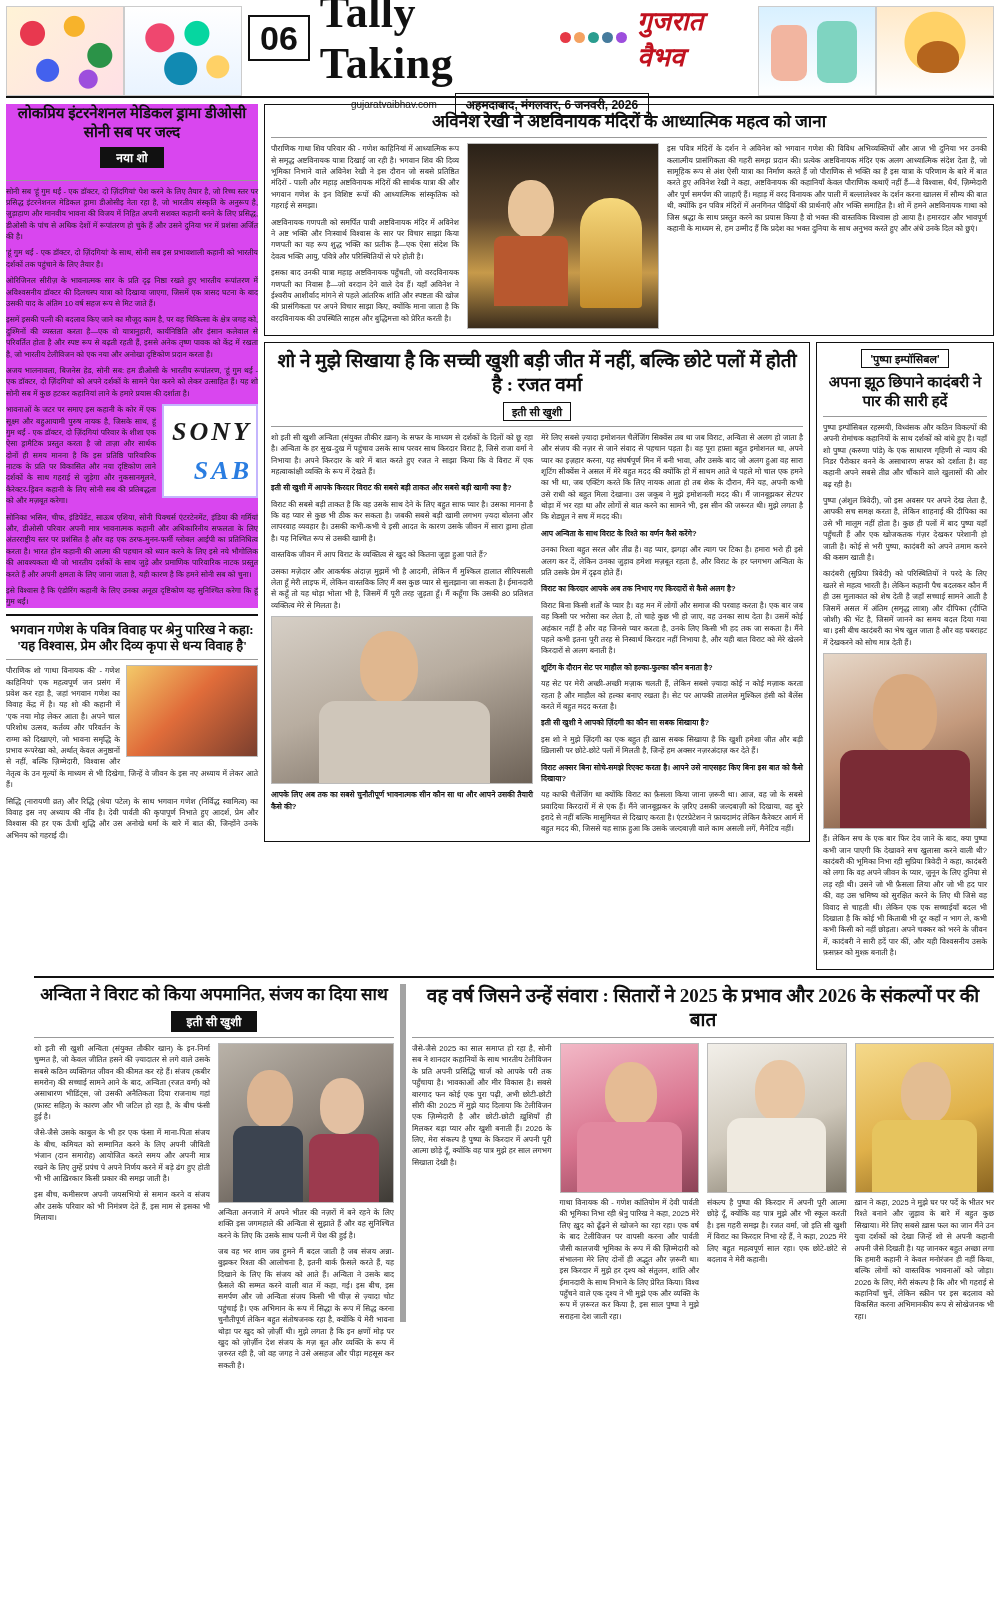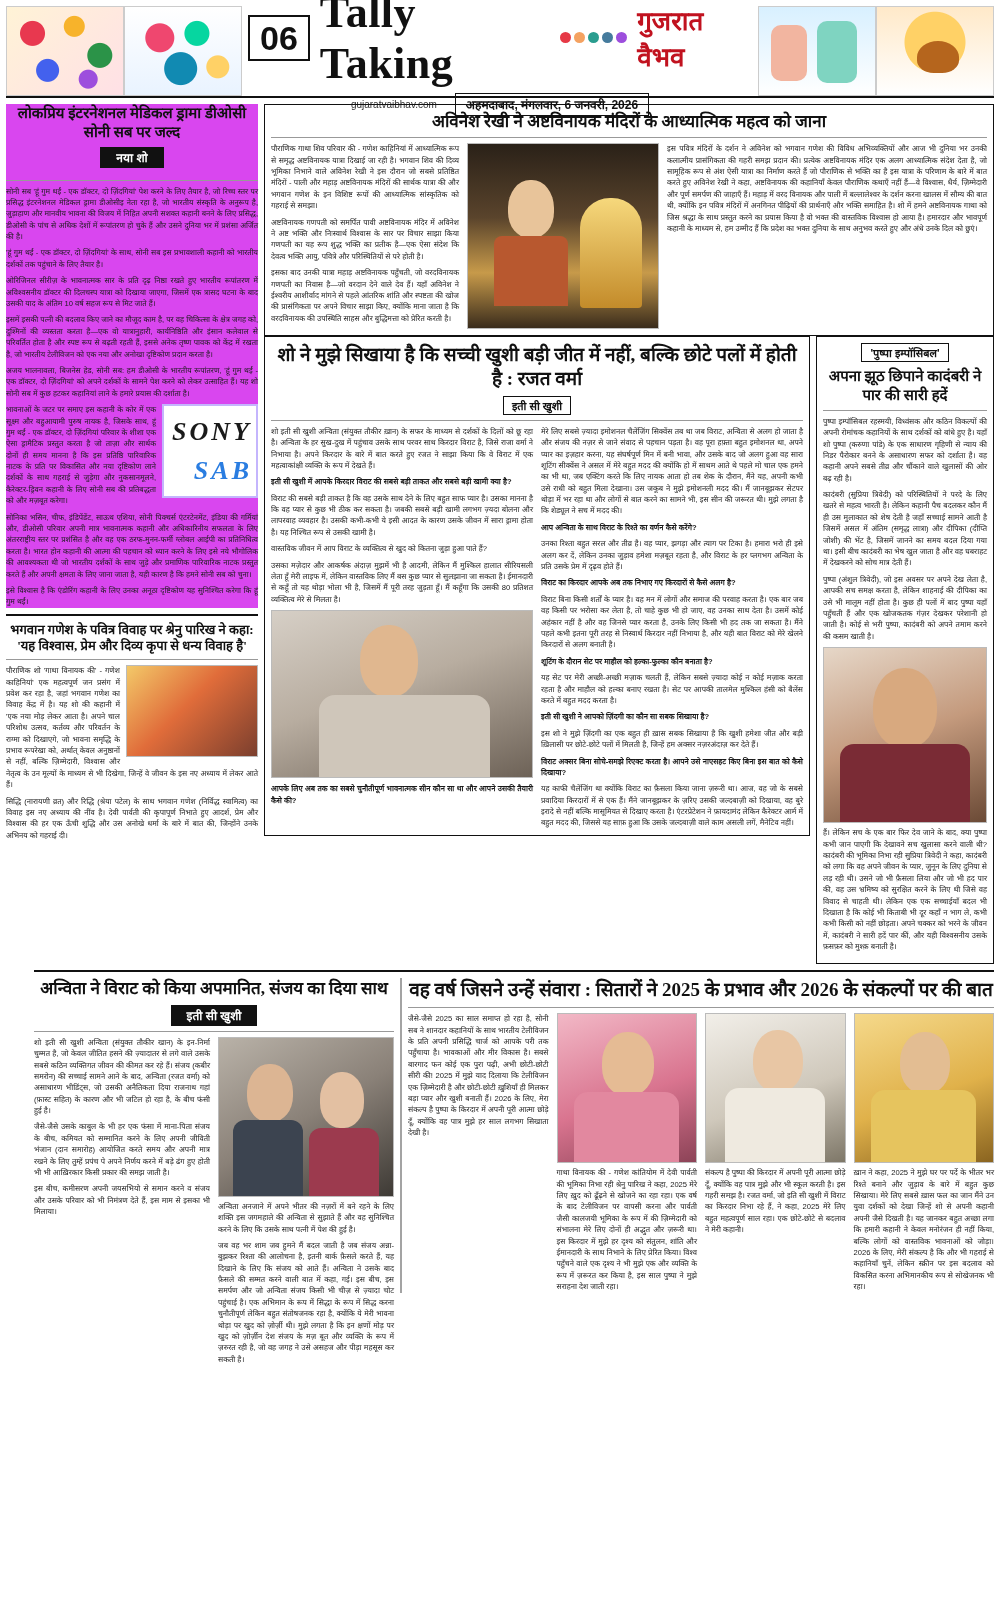--- a/index.html
+++ b/index.html
@@ -38,21 +38,21 @@
       radial-gradient(circle at 50% 40%, #ffd166 30px, transparent 31px),
       linear-gradient(180deg,#ffe9c9,#fff); }
   .mh-art.a4:before{content:"";position:absolute;left:40px;top:34px;width:42px;height:32px;background:#b5651d;border-radius:50% 50% 40% 40%;}
 
   .mh-center { flex:1; display:flex; flex-direction:column; align-items:center; justify-content:center; padding:0 6px; }
   .mh-row1 { display:flex; align-items:center; gap:10px; }
   .pagenum { border:2px solid #111; padding:0 10px; font-size:34px; font-weight:bold; line-height:42px; }
   .tally { font-family:"Liberation Serif", serif; font-size:44px; font-weight:bold; letter-spacing:0.5px; }
   .logo-dots { display:flex; gap:3px; align-items:flex-end; }
   .logo-dots i { display:block; width:11px; height:11px; border-radius:50%; }
-  .gv { font-size:26px; font-weight:bold; color:#c1121f; font-family:"Liberation Serif", serif; }
+  .gv { font-size:26px; font-weight:bold; color:#c1121f; font-family:"Liberation Serif", serif;font-style:italic; }
   .mh-row2 { display:flex; align-items:center; gap:18px; margin-top:4px; }
   .site { font-size:10px; color:#333; }
   .dateline { border:1px solid #111; padding:2px 10px; font-size:12px; font-weight:bold; }
 
   
   .content { display:flex; gap:6px; margin-top:6px; }
   .colA { width:252px; }
   .colMid { flex:1; }
 
   .box { border:1px solid #111; padding:5px; background:#d946ef; }
@@ -174,21 +174,21 @@
             <div class="face" style="left:40px;top:36px;width:46px;height:58px;background:#e8c49a;"></div>
             <div style="position:absolute;left:26px;top:92px;width:74px;height:70px;background:#b8582f;border-radius:8px 8px 0 0;"></div>
             <div style="position:absolute;left:112px;top:54px;width:62px;height:110px;background:linear-gradient(180deg,#f6d87c,#c38b2a);border-radius:30px 30px 4px 4px;"></div>
           </div>
           <div class="body-text" style="flex:1;">
             <p>इस पवित्र मंदिरों के दर्शन ने अविनेश को भगवान गणेश की विविध अभिव्यक्तियों और आज भी दुनिया भर उनकी कलात्मीय प्रासंगिकता की गहरी समझ प्रदान की। प्रत्येक अष्टविनायक मंदिर एक अलग आध्यात्मिक संदेश देता है, जो सामूहिक रूप से अंश ऐसी यात्रा का निर्माण करते हैं जो पौराणिक से भक्ति का है इस यात्रा के परिणाम के बारे में बात करते हुए अविनेश रेखी ने कहा, अष्टविनायक की कहानियाँ केवल पौराणिक कथाएँ नहीं हैं—वे विश्वास, धैर्य, ज़िम्मेदारी और पूर्ण समर्पण की जाहाएँ हैं। महाड़ में वरद विनायक और पाली में बल्लालेश्वर के दर्शन करना खालस में सौम्य की बात थी, क्योंकि इन पवित्र मंदिरों में अनगिनत पीढ़ियों की प्रार्थनाएँ और भक्ति समाहित है। शो में हमने अष्टविनायक गाथा को जिस श्रद्धा के साथ प्रस्तुत करने का प्रयास किया है वो भक्त की वास्तविक विश्वास हो आया है। हमारदार और भावपूर्ण कहानी के माध्यम से, हम उम्मीद हैं कि प्रदेश का भक्त दुनिया के साथ अनुभव करते हुए और अंधे उनके दिल को छुएं।</p>
           </div>
         </div>
       </div>
 
-      <div style="display:flex; gap:6px; margin-top:0; align-items:flex-start;">
+      <div style="display:flex; gap:6px; margin-top:6px; align-items:flex-start;">
         <div style="flex:1; border:1px solid #111; padding:6px;">
           <div class="hl hl-xl">शो ने मुझे सिखाया है कि सच्ची खुशी बड़ी जीत में नहीं, बल्कि छोटे पलों में होती है : रजत वर्मा</div>
           <div class="center" style="margin:5px 0;">
             <span class="quote-tag">इती सी खुशी</span>
           </div>
           <div class="thin"></div>
           <div class="cols2 body-text">
             <p>शो इती सी खुशी अन्विता (संयुक्त तौकीर ख़ान) के सफर के माध्यम से दर्शकों के दिलों को छू रहा है। अन्विता के हर सुख-दुख में पहुंचाव उसके साथ परवर साथ किरदार विराट है, जिसे राजा वर्मा ने निभाया है। अपने किरदार के बारे में बात करते हुए रजत ने साझा किया कि वे विराट में एक महत्वाकांक्षी व्यक्ति के रूप में देखते हैं।</p>
             <p style="font-weight:bold">इती सी खुशी में आपके किरदार विराट की सबसे बड़ी ताकत और सबसे बड़ी खामी क्या है?</p>
             <p>विराट की सबसे बड़ी ताकत है कि वह उसके साथ देने के लिए बहुत साफ प्यार है। उसका मानना है कि वह प्यार से कुछ भी ठीक कर सकता है। जबकी सबसे बड़ी खामी लगभग ज़्यदा बोलना और लापरवाह व्यवहार है। उसकी कभी-कभी ये इसी आदत के कारण उसके जीवन में सारा ड्रामा होता है। यह निश्चित रूप से उसकी खामी है।</p>
@@ -212,22 +212,22 @@
             <p>यह काफी चैलेंजिंग था क्योंकि विराट का फ़ैसला किया जाना ज़रूरी था। आज, वह जो के सबसे प्रवादिया किरदारों में से एक हैं। मैंने जानबूझकर के ज़रिए उसकी जल्दबाज़ी को दिखाया, वह बुरे इरादे से नहीं बल्कि मासूमियत से दिखाए करता है। एंटरप्रेटेशन ने फ़ायदामंद लेकिन कैरेक्टर आर्म में बहुत मदद की, जिससे यह साफ़ हुआ कि उसके जल्दबाज़ी वाले काम असली लगें, मैनेटिव नहीं।</p>
           </div>
         </div>
 
         <div style="width:178px; border:1px solid #111; padding:6px;">
           <div class="center"><span class="quote-tag">'पुष्पा इम्पॉसिबल'</span></div>
           <div class="hl hl-md" style="margin-top:5px;">अपना झूठ छिपाने कादंबरी ने पार की सारी हदें</div>
           <div class="thin"></div>
           <div class="body-text">
             <p>पुष्पा इम्पॉसिबल रहस्मयी, विध्वंसक और कठिन विकल्पों की अपनी रोमांचक कहानियों के साथ दर्शकों को बांधे हुए है। यहाँ शो पुष्पा (करुणा पांडे) के एक साधारण गृहिणी से न्याय की निडर पैरोकार बनने के असाधारण सफर को दर्शाता है। वह कहानी अपने सबसे तीव्र और चौंकाने वाले खुलासों की ओर बढ़ रही है।</p>
+            <p>पुष्पा (अंशुल त्रिवेदी), जो इस अवसर पर अपने देख लेता है, आपकी सच समक्ष करता है, लेकिन शाहनाई की दीपिका का उसे भी मालूम नहीं होता है। कुछ ही पलों में बाद पुष्पा यहाँ पहुँचती हैं और एक खोजकतक गंज़र देखकर परेशानी हो जाती है। कोई से भरी पुष्पा, कादंबरी को अपने तमाम करने की कसम खाती है।</p>
             <p>कादंबरी (सुप्रिया त्रिवेदी) को परिस्थितियों ने परदे के लिए खतरे से महत्व भारती है। लेकिन कहानी पैच बदलकर कौन मैं ही उस मुलाकात को शेष देती है जहाँ सच्चाई सामने आती है जिसमें असल में अंतिम (समृद्ध लात्रा) और दीपिका (दीप्ति जोशी) की भेंट है, जिसमें जानने का समय बदल दिया गया था। इसी बीच कादंबरी का भेष खुल जाता है और वह घबराहट में देखकरने को सोच मात्र देती हैं।</p>
-            <p>पुष्पा (अंशुल त्रिवेदी), जो इस अवसर पर अपने देख लेता है, आपकी सच समक्ष करता है, लेकिन शाहनाई की दीपिका का उसे भी मालूम नहीं होता है। कुछ ही पलों में बाद पुष्पा यहाँ पहुँचती हैं और एक खोजकतक गंज़र देखकर परेशानी हो जाती है। कोई से भरी पुष्पा, कादंबरी को अपने तमाम करने की कसम खाती है।</p>
             <div class="photo ph-woman" style="width:100%;height:176px;margin:4px 0;">
               <div class="face" style="left:30%;top:20px;width:64px;height:80px;background:#d8a97f;"></div>
               <div style="position:absolute;left:10%;top:96px;width:80%;height:80px;background:#7a2b35;border-radius:14px 14px 0 0;"></div>
             </div>
             <p>हैं। लेकिन सच के एक बार फिर देव जाने के बाद, क्या पुष्पा कभी जान पाएगी कि देखावने सच खुलासा करने वाली थी? कादंबरी की भूमिका निभा रही सुप्रिया त्रिवेदी ने कहा, कादंबरी को लगा कि वह अपने जीवन के प्यार, जुनून के लिए दुनिया से लड़ रही थी। उसने जो भी फ़ैसला लिया और जो भी हद पार की, वह उस भ्रमिष्य को सुरक्षित करने के लिए थी जिसे वह विवाद से चाहती थी। लेकिन एक एक सच्चाईयाँ बदल भी दिखाता है कि कोई भी किताबी भी दूर कहाँ न भाग ले, कभी कभी किसी को नहीं छोड़ता। अपने चक्कर को भरने के जीवन में, कादंबरी ने सारी हदें पार कीं, और यही विश्वसनीय उसके फ़सफ़र को मुश्क़ बनाती है।</p>
           </div>
         </div>
       </div>
     </div>
   </div>
@@ -247,21 +247,21 @@
           <div class="face" style="left:16%;top:26px;width:46px;height:58px;background:#dcb593;"></div>
           <div class="face" style="left:58%;top:34px;width:44px;height:56px;background:#e3c0a2;"></div>
           <div style="position:absolute;left:8%;top:82px;width:40%;height:78px;background:#3c4450;border-radius:12px 12px 0 0;"></div>
           <div style="position:absolute;left:52%;top:90px;width:40%;height:70px;background:#9c3a4e;border-radius:12px 12px 0 0;"></div>
         </div>
         <p>अन्विता अनजाने में अपने भीतर की नज़रों में बने रहने के लिए शक्ति इस जगमहाले की अन्विता से सुझाते हैं और वह सुनिश्चित करने के लिए कि उसके साथ पत्नी में पेश की हुई है।</p>
         <p>जब वह भर शाम जब हुमने मैं बदल जाती है जब संजय अन्ना-बुझकर रिश्ता की आलोचना है, इतनी बार्क फ़ैसले करते हैं, यह दिखाने के लिए कि संजय को आते हैं। अन्विता ने उसके बाद फ़ैसले की सम्मत करने वाली बात में कहा, गई। इस बीच, इस समर्पण और जो अन्विता संजय किसी भी चीज़ से ज़्यादा चोट पहुंचाई है। एक अभिमान के रूप में सिद्धा के रूप में सिद्ध करना चुनौतीपूर्ण लेकिन बहुत संतोषजनक रहा है, क्योंकि ये मेरी भावना थोड़ा पर खुद को ज़ोर्ज़ी थी। मुझे लगता है कि इन क्षणों मोड़ पर खुद को ज़ोर्ज़ीन देश संजय के मज़ बूत और व्यक्ति के रूप में ज़रुरत रही है, जो वह जगह ने उसे असहज और पीड़ा महसूस कर सकती है।</p>
       </div>
     </div>
 
-    <div style="flex:1; border-left:2px solid #a3a3a3; padding-left:6px;">
+    <div style="flex:1; border-left:6px solid #a3a3a3; padding-left:6px;">
       <div class="hl hl-xl">वह वर्ष जिसने उन्हें संवारा : सितारों ने 2025 के प्रभाव और 2026 के संकल्पों पर की बात</div>
       <div class="thin"></div>
       <div class="cols4 body-text">
         <p>जैसे-जैसे 2025 का साल समाप्त हो रहा है, सोनी सब ने शानदार कहानियों के साथ भारतीय टेलीविजन के प्रति अपनी प्रसिद्धि चार्ज को आपके परी तक पहुँचाया है। भावकाओं और मीर विकास है। सबसे बारगाद फन कोई एक पुरा पढ़ी, अभी छोटी-छोटी सीरी की! 2025 में मुझे याद दिलाया कि टेलीविजन एक ज़िम्मेदारी है और छोटी-छोटी ख़ुशियाँ ही मिलकर बड़ा प्यार और खुशी बनाती हैं। 2026 के लिए, मेरा संकल्प है पुष्पा के किरदार में अपनी पूरी आत्मा छोड़े दूँ, क्योंकि वह पात्र मुझे हर साल लगभग सिखाता देखी है।</p>
         <div class="photo ph-pink" style="width:100%;height:150px;margin:4px 0;">
           <div class="face" style="left:32%;top:18px;width:52px;height:64px;background:#e5bb94;"></div>
           <div style="position:absolute;left:12%;top:78px;width:76%;height:72px;background:#e2889f;border-radius:14px 14px 0 0;"></div>
         </div>
         <p>गाथा विनायक की - गणेश कांतियोम में देवी पार्वती की भूमिका निभा रही श्रेनु पारिख ने कहा, 2025 मेरे लिए ख़ुद को ढूँढ़ने से खोजने का रहा रहा। एक वर्ष के बाद टेलीविजन पर वापसी करना और पार्वती जैसी कालजयी भूमिका के रूप में की ज़िम्मेदारी को संभालना मेरे लिए दोनों ही अद्भुत और ज़रूरी था। इस किरदार में मुझे हर दृश्य को संतुलन, शांति और ईमानदारी के साथ निभाने के लिए प्रेरित किया। विश्व पहुँचने वाले एक दृश्य ने भी मुझे एक और व्यक्ति के रूप में ज़रूरत कर किया है, इस साल पुष्पा ने मुझे सराहना देश जाती रहा।</p>
         <div class="photo ph-white" style="width:100%;height:150px;margin:4px 0;">

